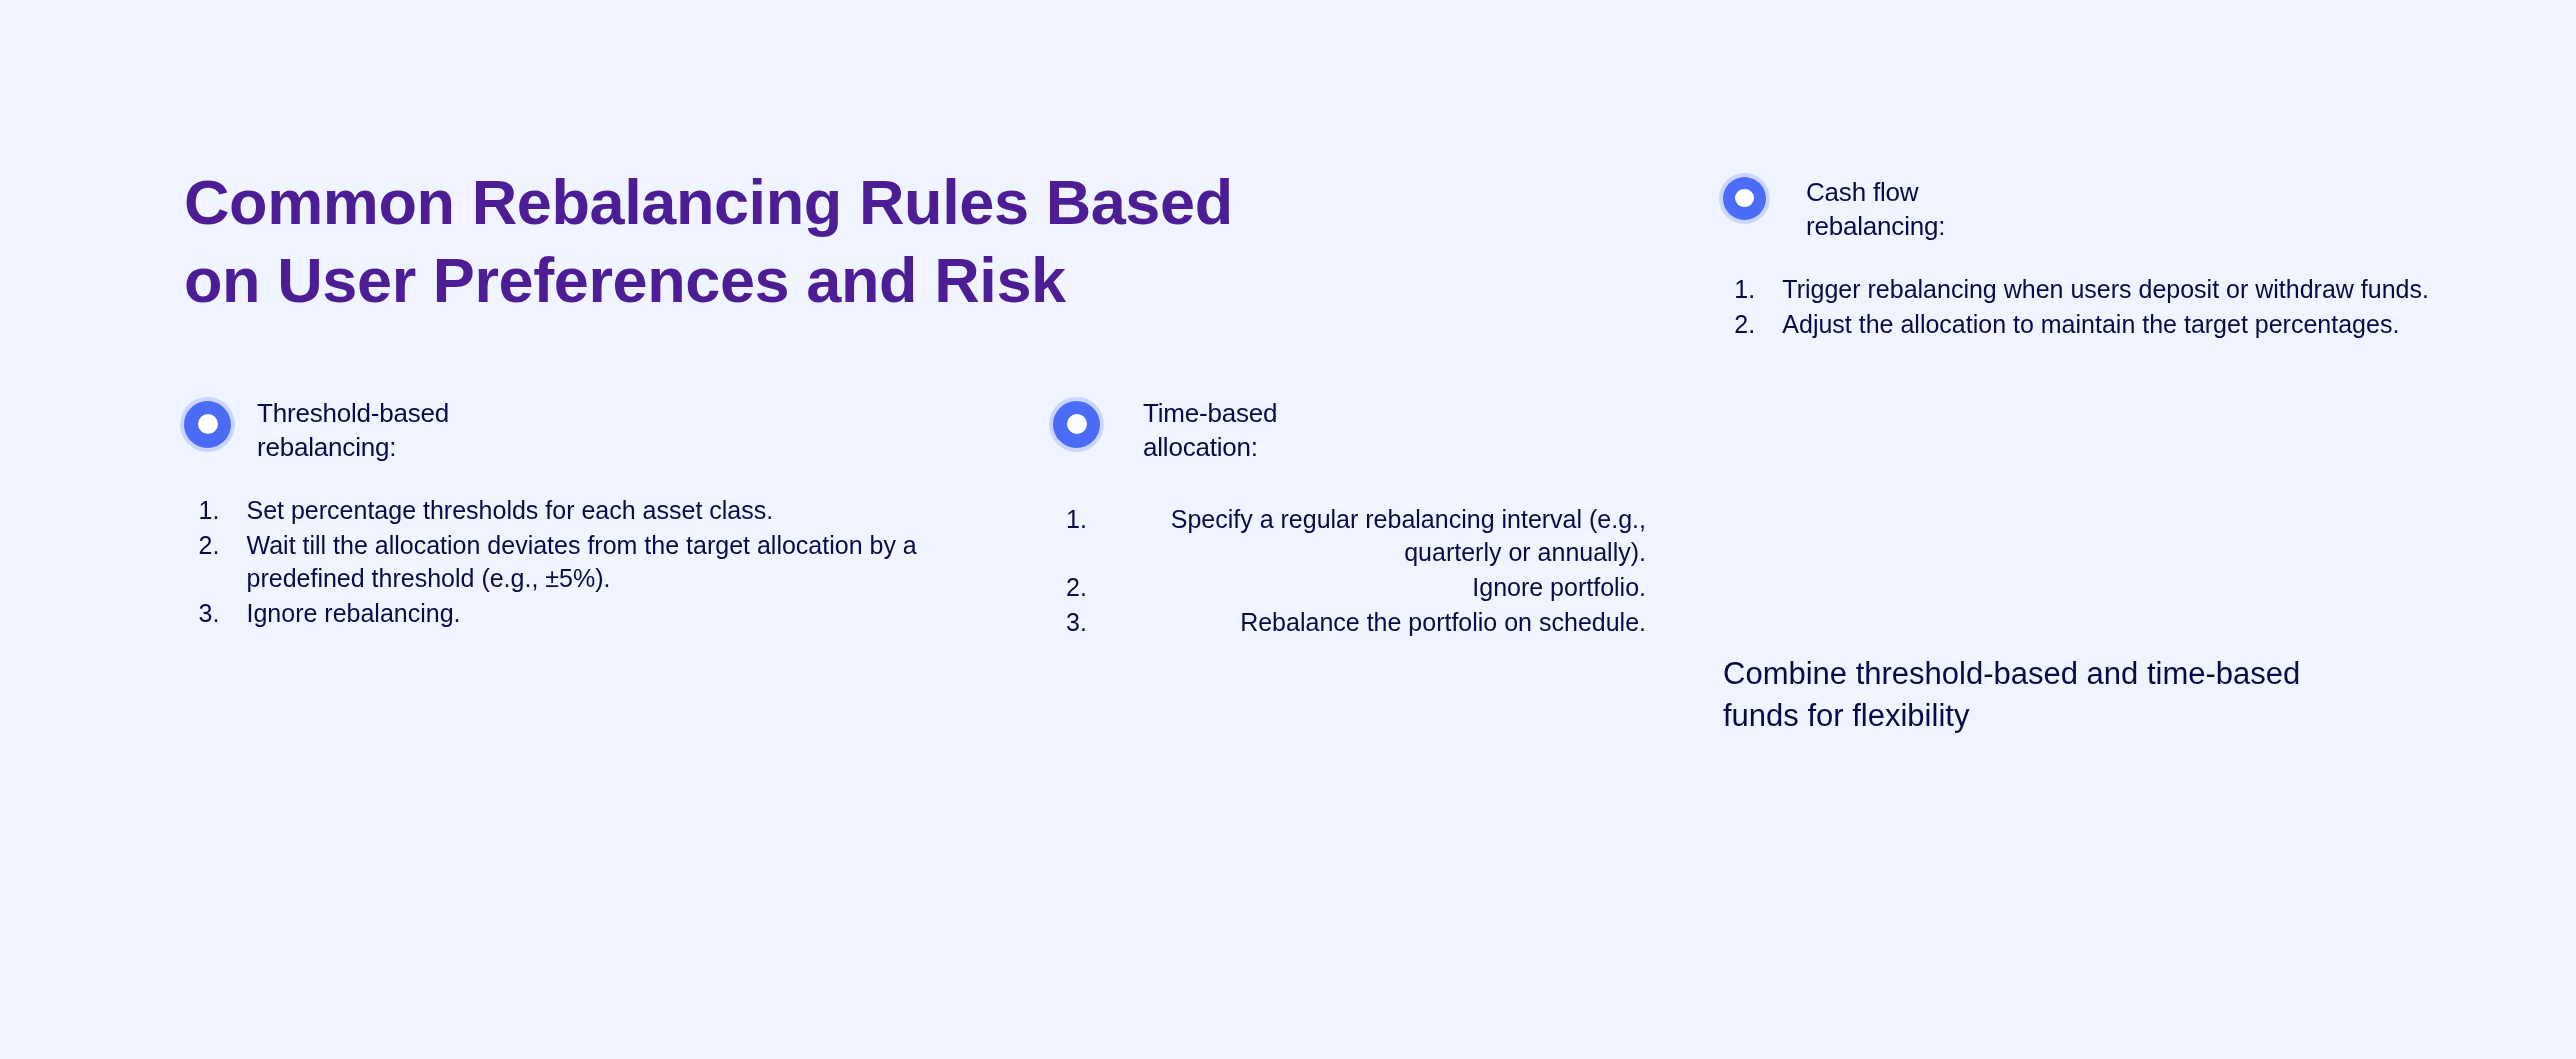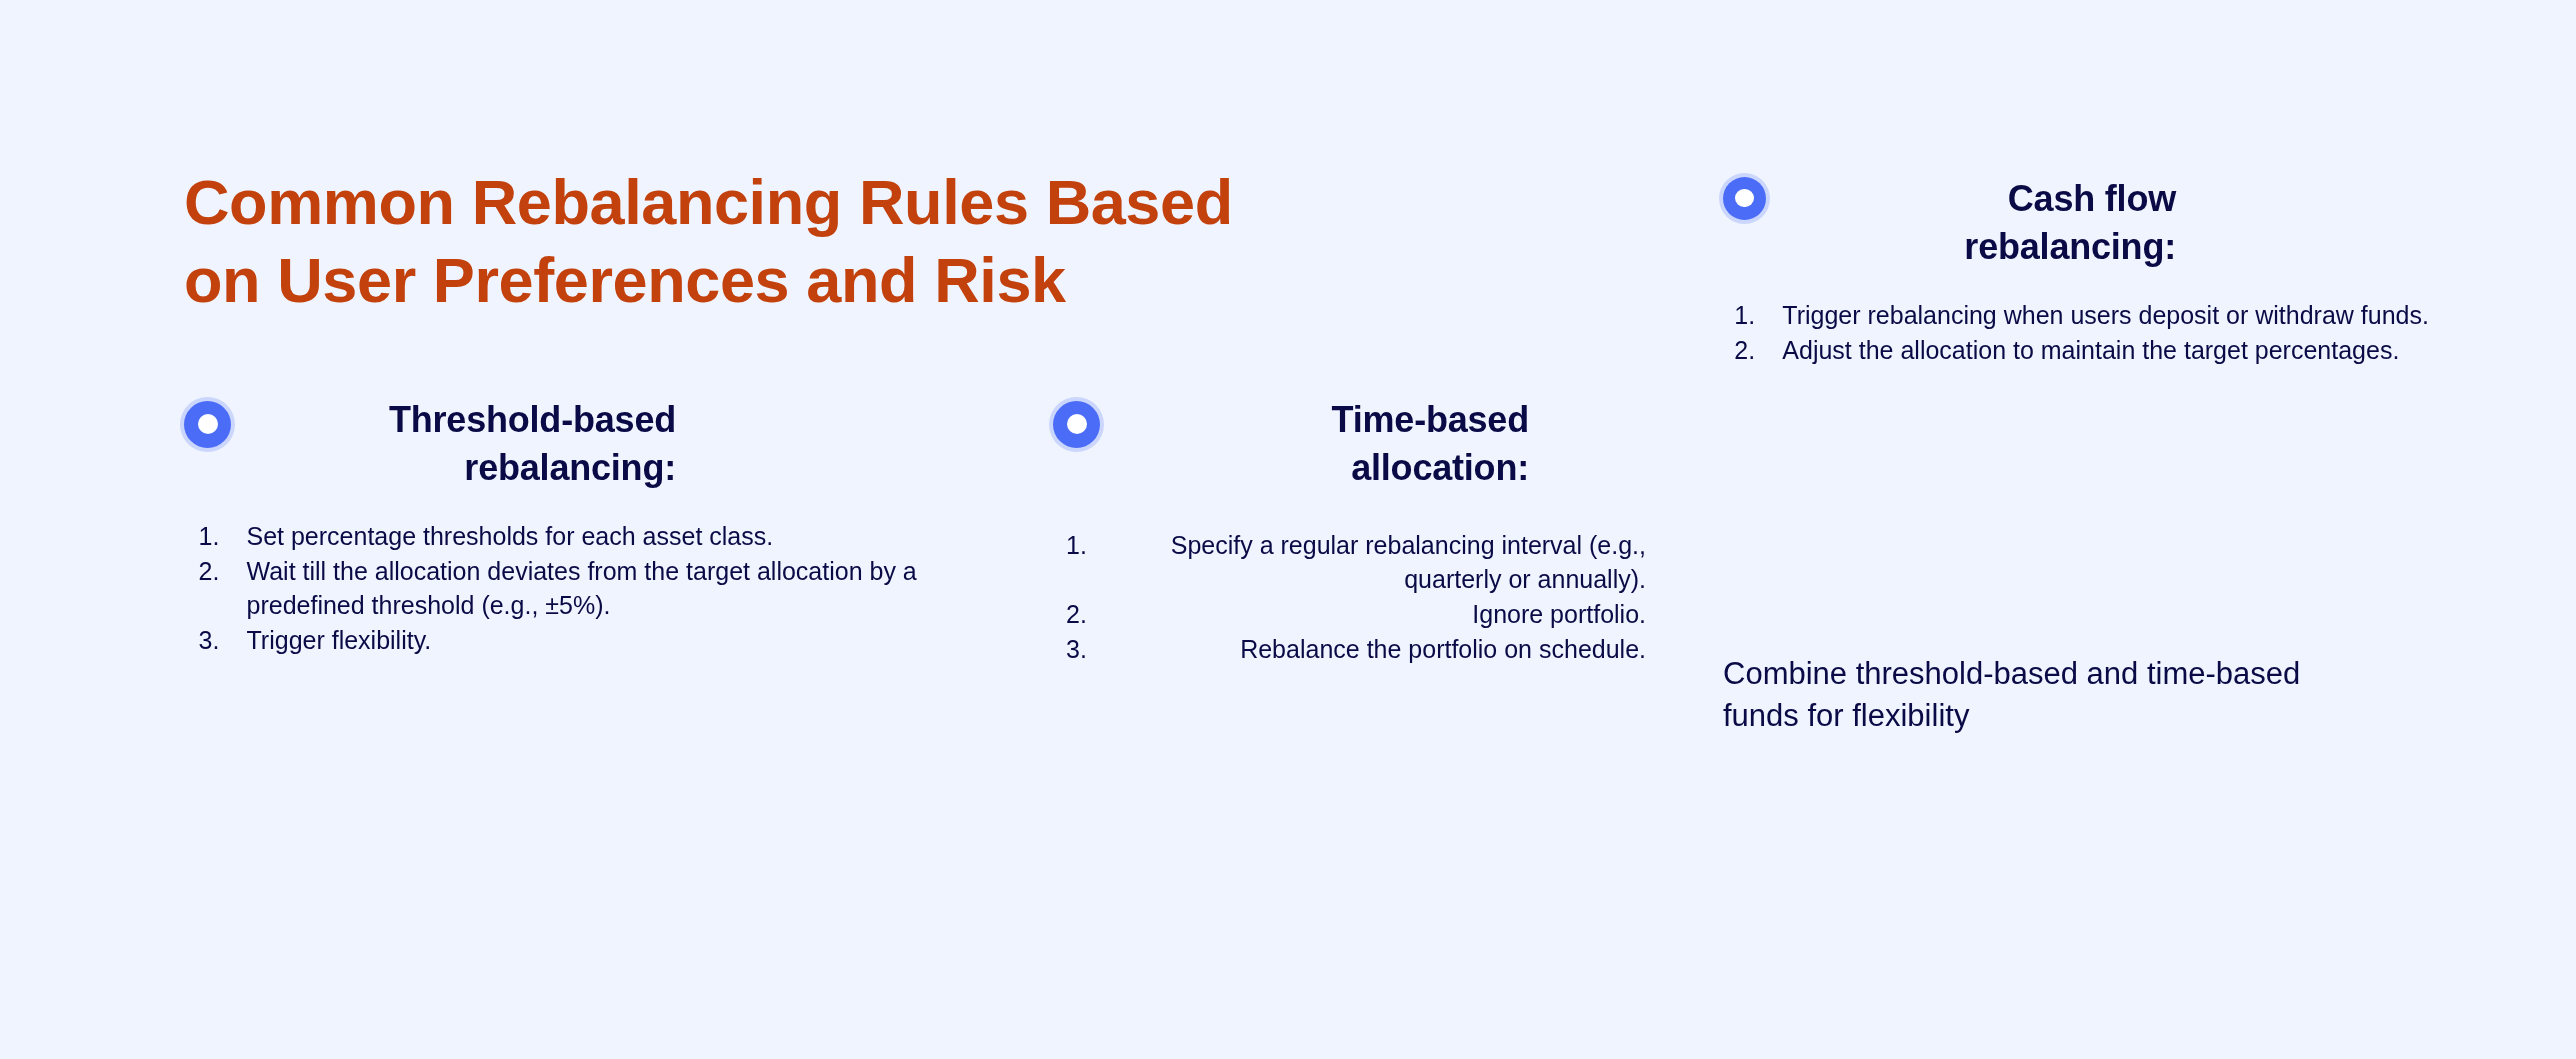--- a/index.html
+++ b/index.html
@@ -26,21 +26,21 @@
   
   .page-title {
     position: absolute;
     left: 184px;
     top: 122px;
     width: 1433px;
     font-size: 63px;
     font-weight: 700;
     line-height: 1.23;
     letter-spacing: -0.4px;
-    color: #c2410c;
+    color: #4c1d95;
     white-space: pre-line;
   }
 
   
   .section {
     position: absolute;
   }
 
   .section-head {
     display: flex;
@@ -77,27 +77,26 @@
   }
   .bullet-sm::after {
     width: 18.5px;
     height: 18.5px;
     margin-left: -9.3px;
     margin-top: -9.3px;
   }
 
   
   .section-title {
-    font-size: 36px;
-    font-weight: 700;
+    font-size: 26px;
+    font-weight: 400;
     line-height: 1.32;
     letter-spacing: -0.2px;
     color: #0a0a46;
     white-space: pre-line;
-    text-align: right;
   }
 
   
   ol.steps {
     list-style: none;
     margin: 0;
     padding: 0;
     font-size: 25px;
     line-height: 1.34;
     color: #0a0a46;
@@ -155,21 +154,21 @@
 
   <div class="section" id="sec-threshold">
     <div class="section-head">
       <span class="bullet"></span>
       <span class="section-title">Threshold-based
 rebalancing:</span>
     </div>
     <ol class="steps">
       <li>Set percentage thresholds for each asset class.</li>
       <li>Wait till the allocation deviates from the target allocation by a predefined threshold (e.g., ±5%).</li>
-      <li>Trigger flexibility.</li>
+      <li>Ignore rebalancing.</li>
     </ol>
   </div>
 
   <div class="section" id="sec-time">
     <div class="section-head">
       <span class="bullet"></span>
       <span class="section-title">Time-based
 allocation:</span>
     </div>
     <ol class="steps">

